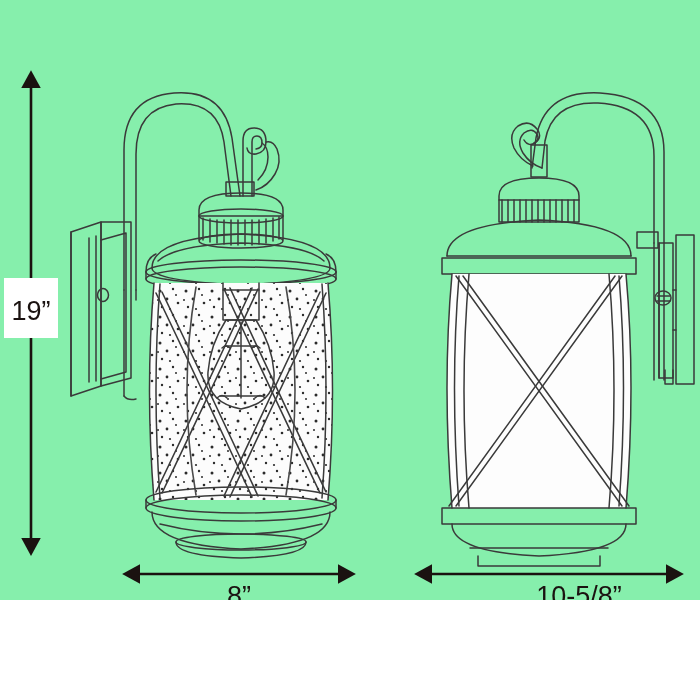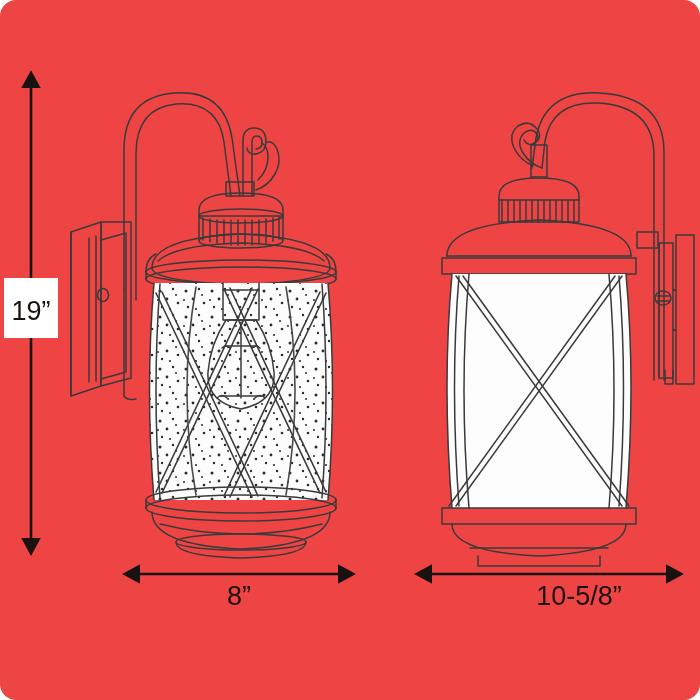--- a/index.html
+++ b/index.html
@@ -7,24 +7,23 @@
     margin: 0;
     padding: 0;
     background: #ffffff;
   }
   body {
     font-family: "Liberation Sans", sans-serif;
   }
   #canvas {
     position: relative;
     width: 700px;
-    height: 700px;
-    background: #ef4444;
+    height: 600px;
+    background: #86efac;
     overflow: hidden;
-    border-radius: 16px;
   }
   #drawing {
     position: absolute;
     top: 0;
     left: 0;
     width: 700px;
     height: 700px;
     display: block;
   }
   .dim-text {

